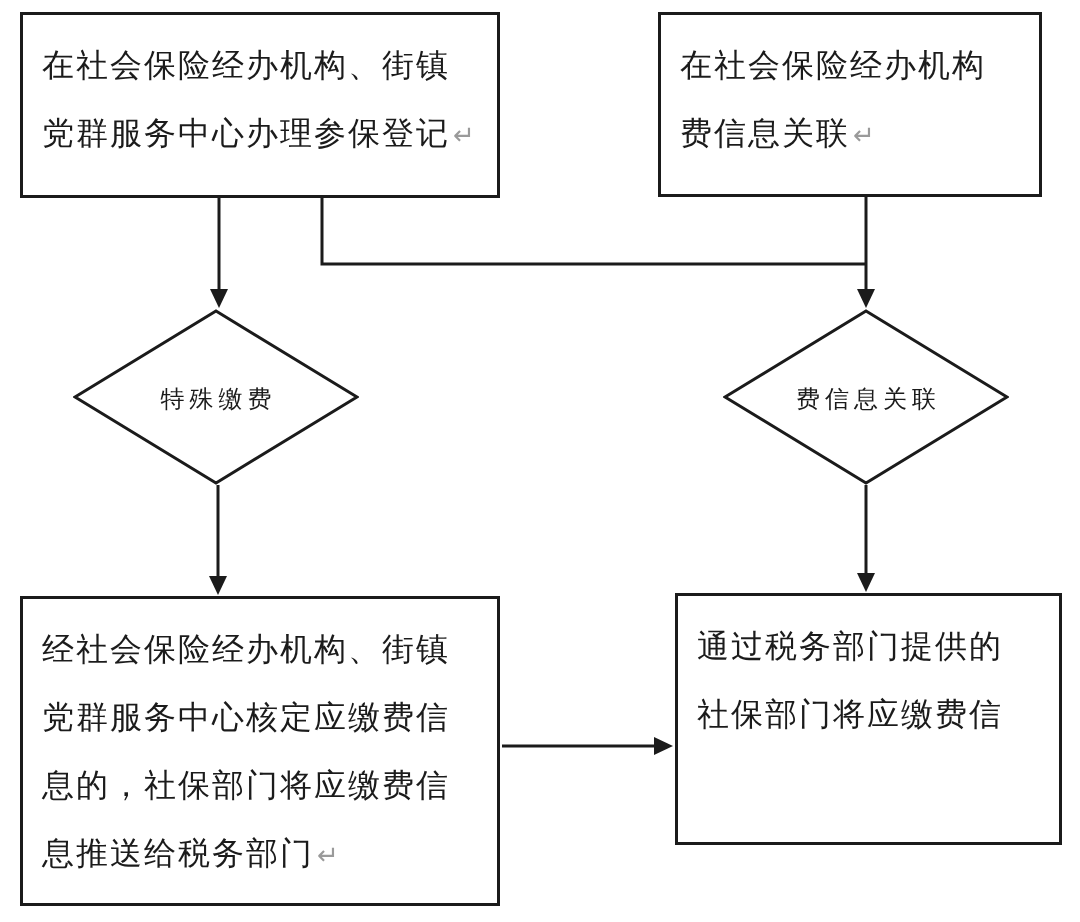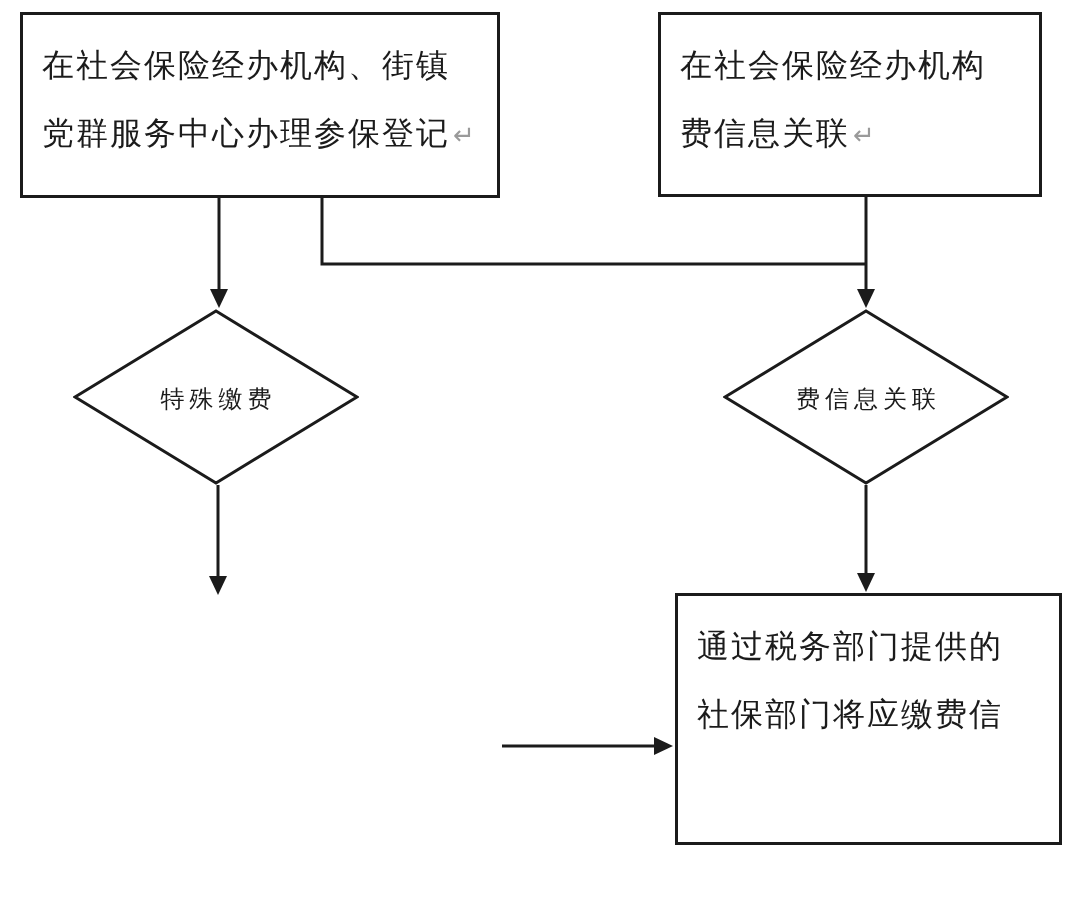--- a/index.html
+++ b/index.html
@@ -111,20 +111,28 @@
     <div class="lbl">特殊缴费</div>
   </div>
 
   <div class="diamond" id="diamond-daily">
     <svg width="286" height="176" viewBox="0 0 286 176" xmlns="http://www.w3.org/2000/svg">
       <polygon points="143,2 284,88 143,174 2,88" fill="#ffffff" stroke="#1b1b1b" stroke-width="3"></polygon>
     </svg>
     <div class="lbl">费信息关联</div>
   </div>
 
+  <div class="node" id="node-verify">
+    <div class="txt">
+      <div>经社会保险经办机构、街镇</div>
+      <div>党群服务中心核定应缴费信</div>
+      <div>息的，社保部门将应缴费信</div>
+      <div><span>息推送给税务部门</span><span class="cr">↵</span></div>
+    </div>
+  </div>
 
   <div class="node" id="node-pay">
     <div class="txt">
       <div>通过税务部门提供的</div>
       <div>社保部门将应缴费信</div>
     </div>
   </div>
 
 </div>
 

